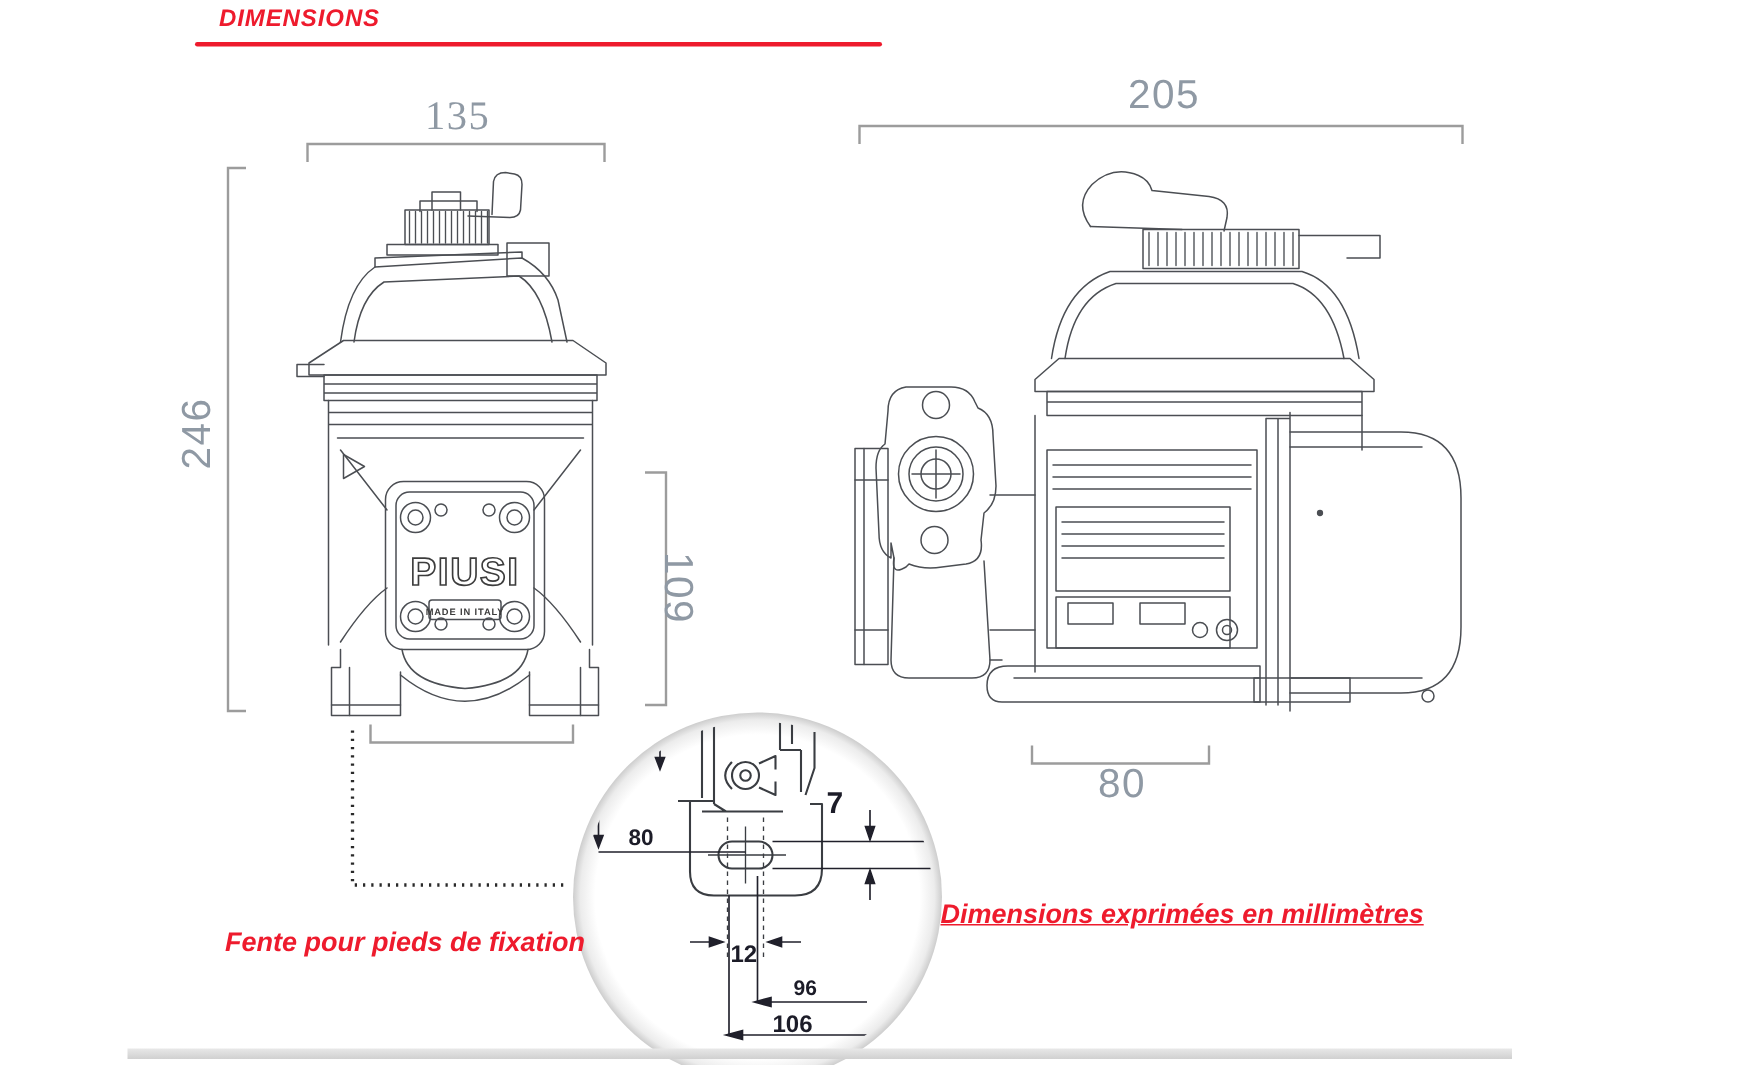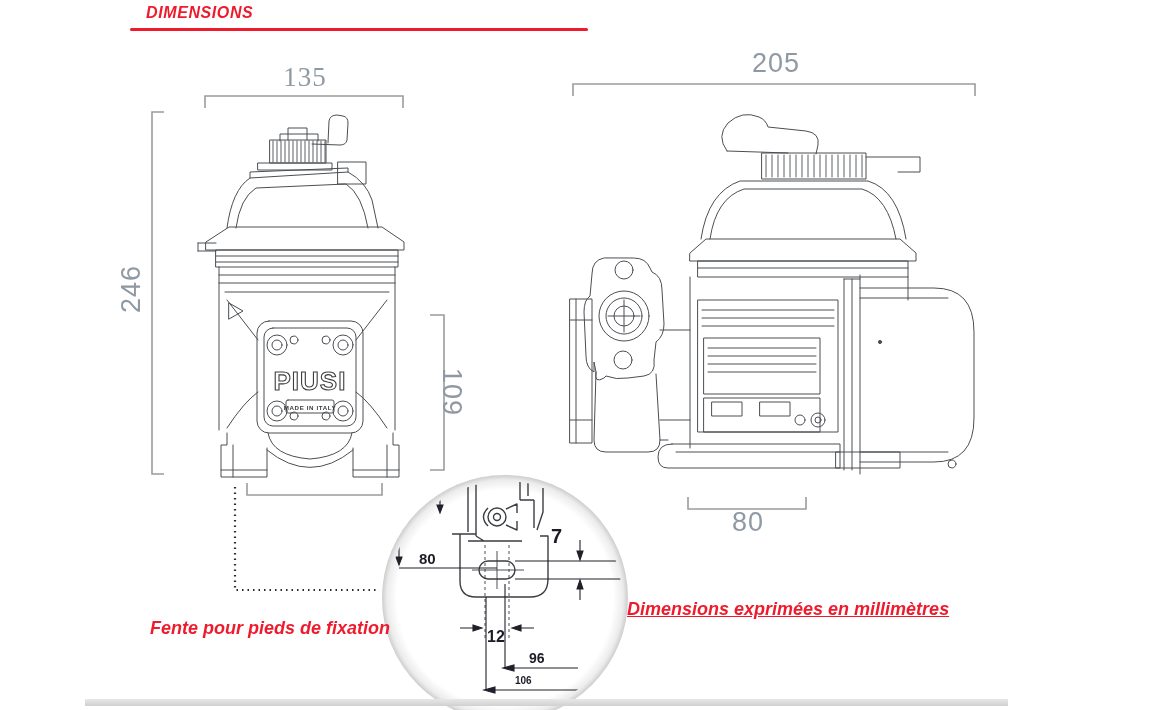--- a/index.html
+++ b/index.html
@@ -216,19 +216,19 @@
   <div class="label" style="left:281px;top:62px;width:48px;font-family:Liberation Serif, serif;">135</div>
   <div class="label rot-ccw" style="left:101px;top:274px;width:60px;">246</div>
   <div class="label rot-cw" style="left:422px;top:377px;width:60px;">109</div>
   <div class="label" style="left:748px;top:48px;width:56px;">205</div>
   <div class="label" style="left:722px;top:507px;width:52px;">80</div>
 
   <div class="detail-label" style="left:419px;top:550px;font-size:15px;">80</div>
   <div class="detail-label" style="left:551px;top:525px;font-size:20px;">7</div>
   <div class="detail-label" style="left:487px;top:618px;font-size:16px;margin-top:10px;">12</div>
   <div class="detail-label" style="left:529px;top:650px;font-size:14px;">96</div>
-  <div class="detail-label" style="left:515px;top:675px;font-size:10px;">106</div>
+  <div class="detail-label" style="left:515px;top:675px;font-size:16px;">106</div>
 
   <div class="caption caption-left">Fente pour pieds de fixation</div>
   <div class="caption caption-right">Dimensions exprimées en millimètres</div>
 
   <div class="bottom-divider"></div>
 </div>
 
 </body></html>

